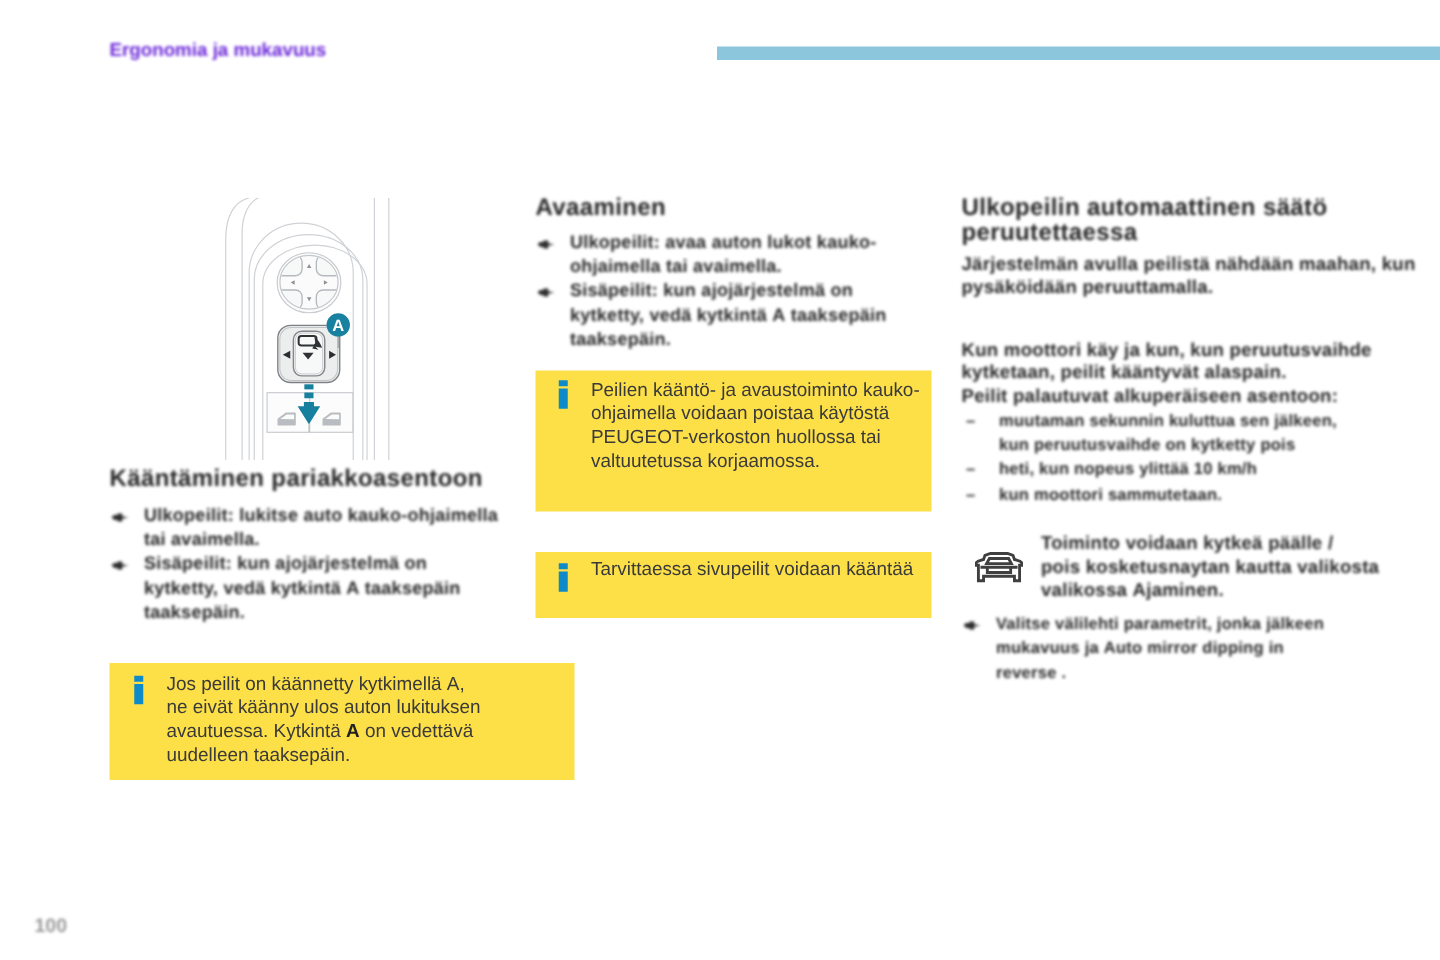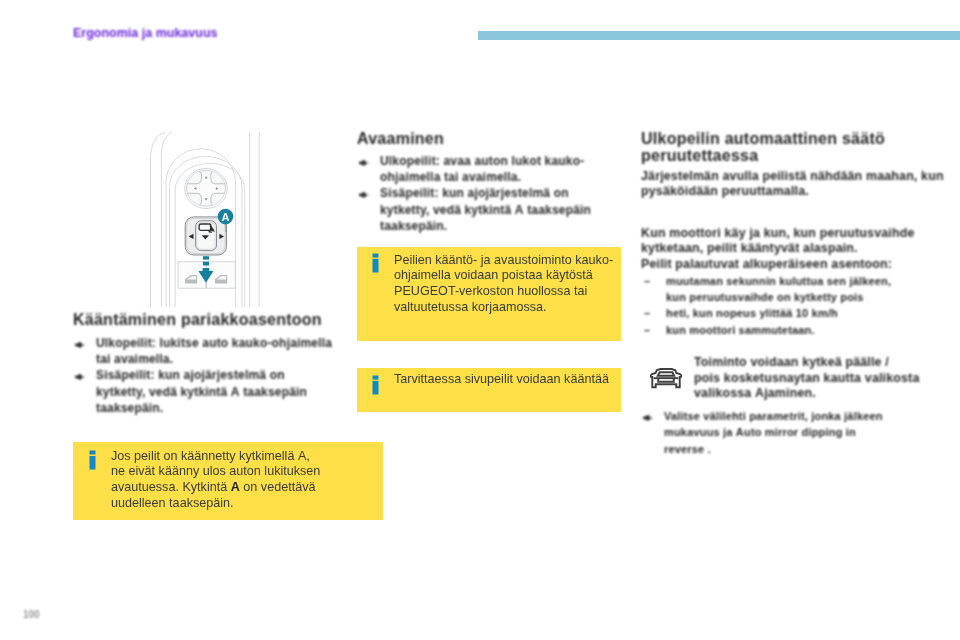--- a/index.html
+++ b/index.html
@@ -13,21 +13,21 @@
 .illsvg{display:block;}
 .bl{color:#262626;filter:blur(1.15px);}
 .secttl{font-size:16px;font-weight:bold;line-height:16px;margin:0;letter-spacing:0.25px;}
 .bullets{margin:0;padding:0;list-style:none;}
 .bullets li{position:relative;padding-left:23px;font-size:12px;font-weight:bold;line-height:16.2px;letter-spacing:0.18px;}
 .hand{position:absolute;left:1px;top:3px;}
 .infobox{position:absolute;background:#fde047;}
 .ibody{position:absolute;font-size:12.6px;line-height:15.8px;color:#3a3a3a;white-space:pre;}
 .ibody b{font-weight:bold;color:#222;}
 .iicon{position:absolute;}
-.footer-page{position:absolute;left:23px;top:609px;font-size:10px;font-weight:bold;color:#9a9a9a;filter:blur(0.9px);}
+.footer-page{position:absolute;left:23px;top:609px;font-size:13px;font-weight:bold;color:#9a9a9a;filter:blur(0.9px);}
 .watermark{position:absolute;left:680px;top:609px;font-size:27px;color:#a0a0a0;}
 .dlist{margin:0;padding:0;list-style:none;}
 .dlist li{position:relative;padding-left:25px;font-size:11px;font-weight:bold;line-height:16.4px;letter-spacing:0.18px;}
 .dlist li .dash{position:absolute;left:3px;top:0;}
 .para{font-size:12.4px;font-weight:bold;line-height:15.6px;margin:0;letter-spacing:0.18px;}
 .col{position:absolute;}
 [data-name="car-front-icon"]{filter:none;}
 #rightcol .bullets li{font-size:11px;line-height:16.4px;}
 </style>
 </head>

